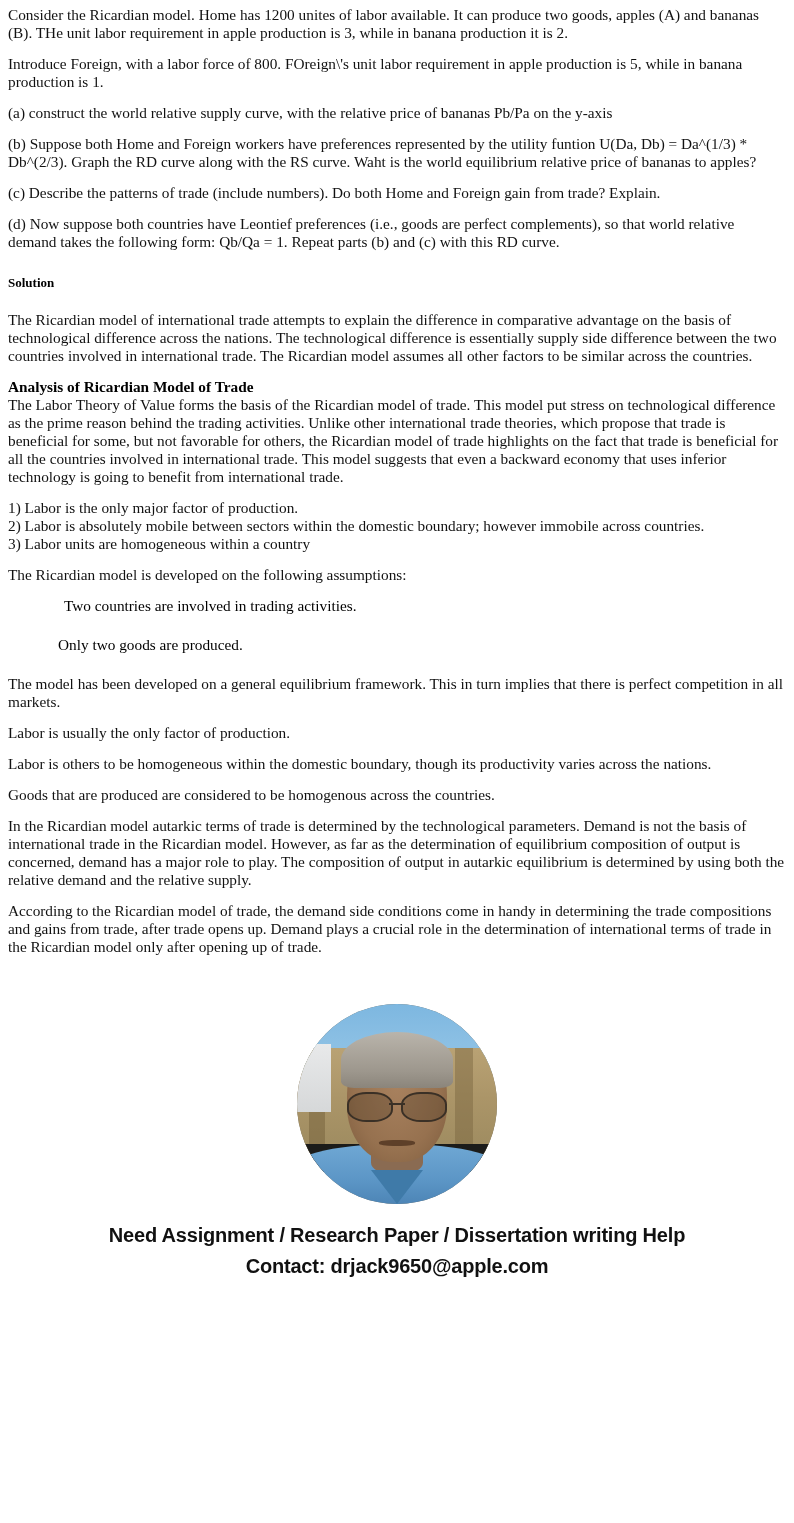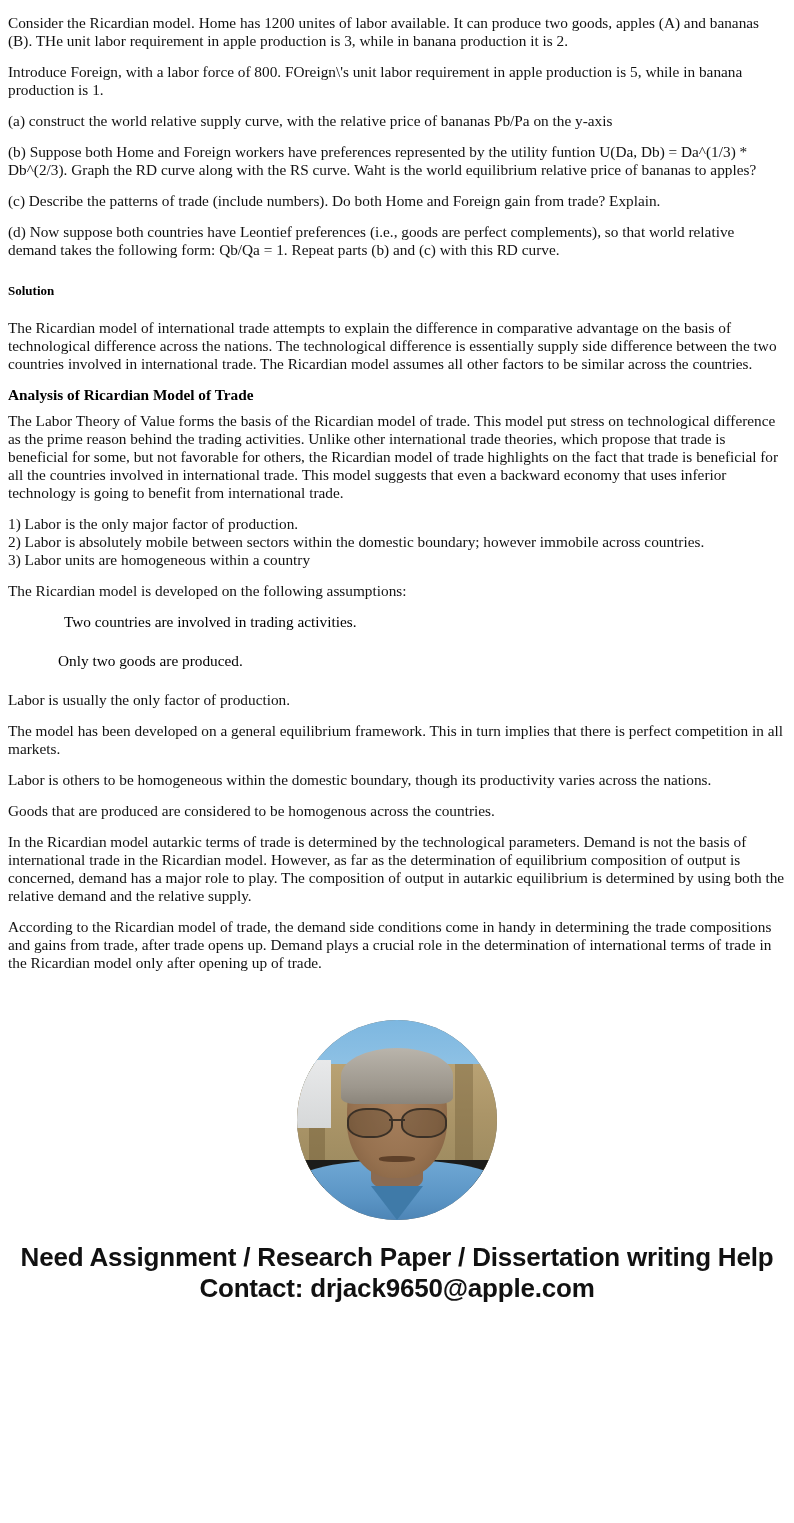--- a/index.html
+++ b/index.html
@@ -16,21 +16,21 @@
     -webkit-font-smoothing: antialiased;
   }
   .page {
     width: 794px;
     box-sizing: border-box;
     padding: 6px 8px 0 8px;
   }
   p.para {
     font-size: 15.3px;
     line-height: 18px;
-    margin: 8px 0 13px 0;
+    margin: 0 0 13px 0;
     text-align: left;
     color: #111111;
   }
   h2.solution-heading {
     font-size: 13px;
     line-height: 23px;
     font-weight: bold;
     margin: 20px 0 17px 0;
     color: #000;
   }
@@ -136,26 +136,26 @@
     position: absolute; left: 42%; top: 42%; width: 16%; height: 2px;
     background: #3a3026;
   }
   .av-mouth {
     position: absolute; left: 50%; top: 68%; width: 18%; height: 3%;
     transform: translateX(-50%);
     background: #5e4029; border-radius: 40%;
   }
 
   .cta {
-    margin-top: 22px;
+    margin-top: 16px;
     padding: 0 12px;
     text-align: center;
     font-family: "Liberation Sans", "DejaVu Sans", sans-serif;
     font-weight: bold;
-    font-size: 26px;
+    font-size: 20px;
     line-height: 31px;
     letter-spacing: -0.2px;
     color: #111111;
   }
   .cta .line1 { display: block; }
   .cta .line2 { display: block; }
 </style>
 </head>
 <body>
 
@@ -179,22 +179,22 @@
     <span>1) Labor is the only major factor of production.</span><br>
     <span>2) Labor is absolutely mobile between sectors within the domestic boundary; however immobile across countries.</span><br>
     <span>3) Labor units are homogeneous within a country</span>
   </p>
 
   <p class="para">The Ricardian model is developed on the following assumptions:</p>
 
   <div class="assump i1">Two countries are involved in trading activities.</div>
   <div class="assump i2">Only two goods are produced.</div>
 
+  <p class="para">The model has been developed on a general equilibrium framework. This in turn implies that there is perfect competition in all markets.</p>
   <p class="para">Labor is usually the only factor of production.</p>
-  <p class="para">The model has been developed on a general equilibrium framework. This in turn implies that there is perfect competition in all markets.</p>
   <p class="para">Labor is others to be homogeneous within the domestic boundary, though its productivity varies across the nations.</p>
   <p class="para">Goods that are produced are considered to be homogenous across the countries.</p>
   <p class="para">In the Ricardian model autarkic terms of trade is determined by the technological parameters. Demand is not the basis of international trade in the Ricardian model. However, as far as the determination of equilibrium composition of output is concerned, demand has a major role to play. The composition of output in autarkic equilibrium is determined by using both the relative demand and the relative supply.</p>
   <p class="para">According to the Ricardian model of trade, the demand side conditions come in handy in determining the trade compositions and gains from trade, after trade opens up. Demand plays a crucial role in the determination of international terms of trade in the Ricardian model only after opening up of trade.</p>
 
   <div class="photo-wrap">
     <div class="avatar">
       <div class="av-sky"></div>
       <div class="av-wall"></div>
       <div class="av-panel-left"></div>

